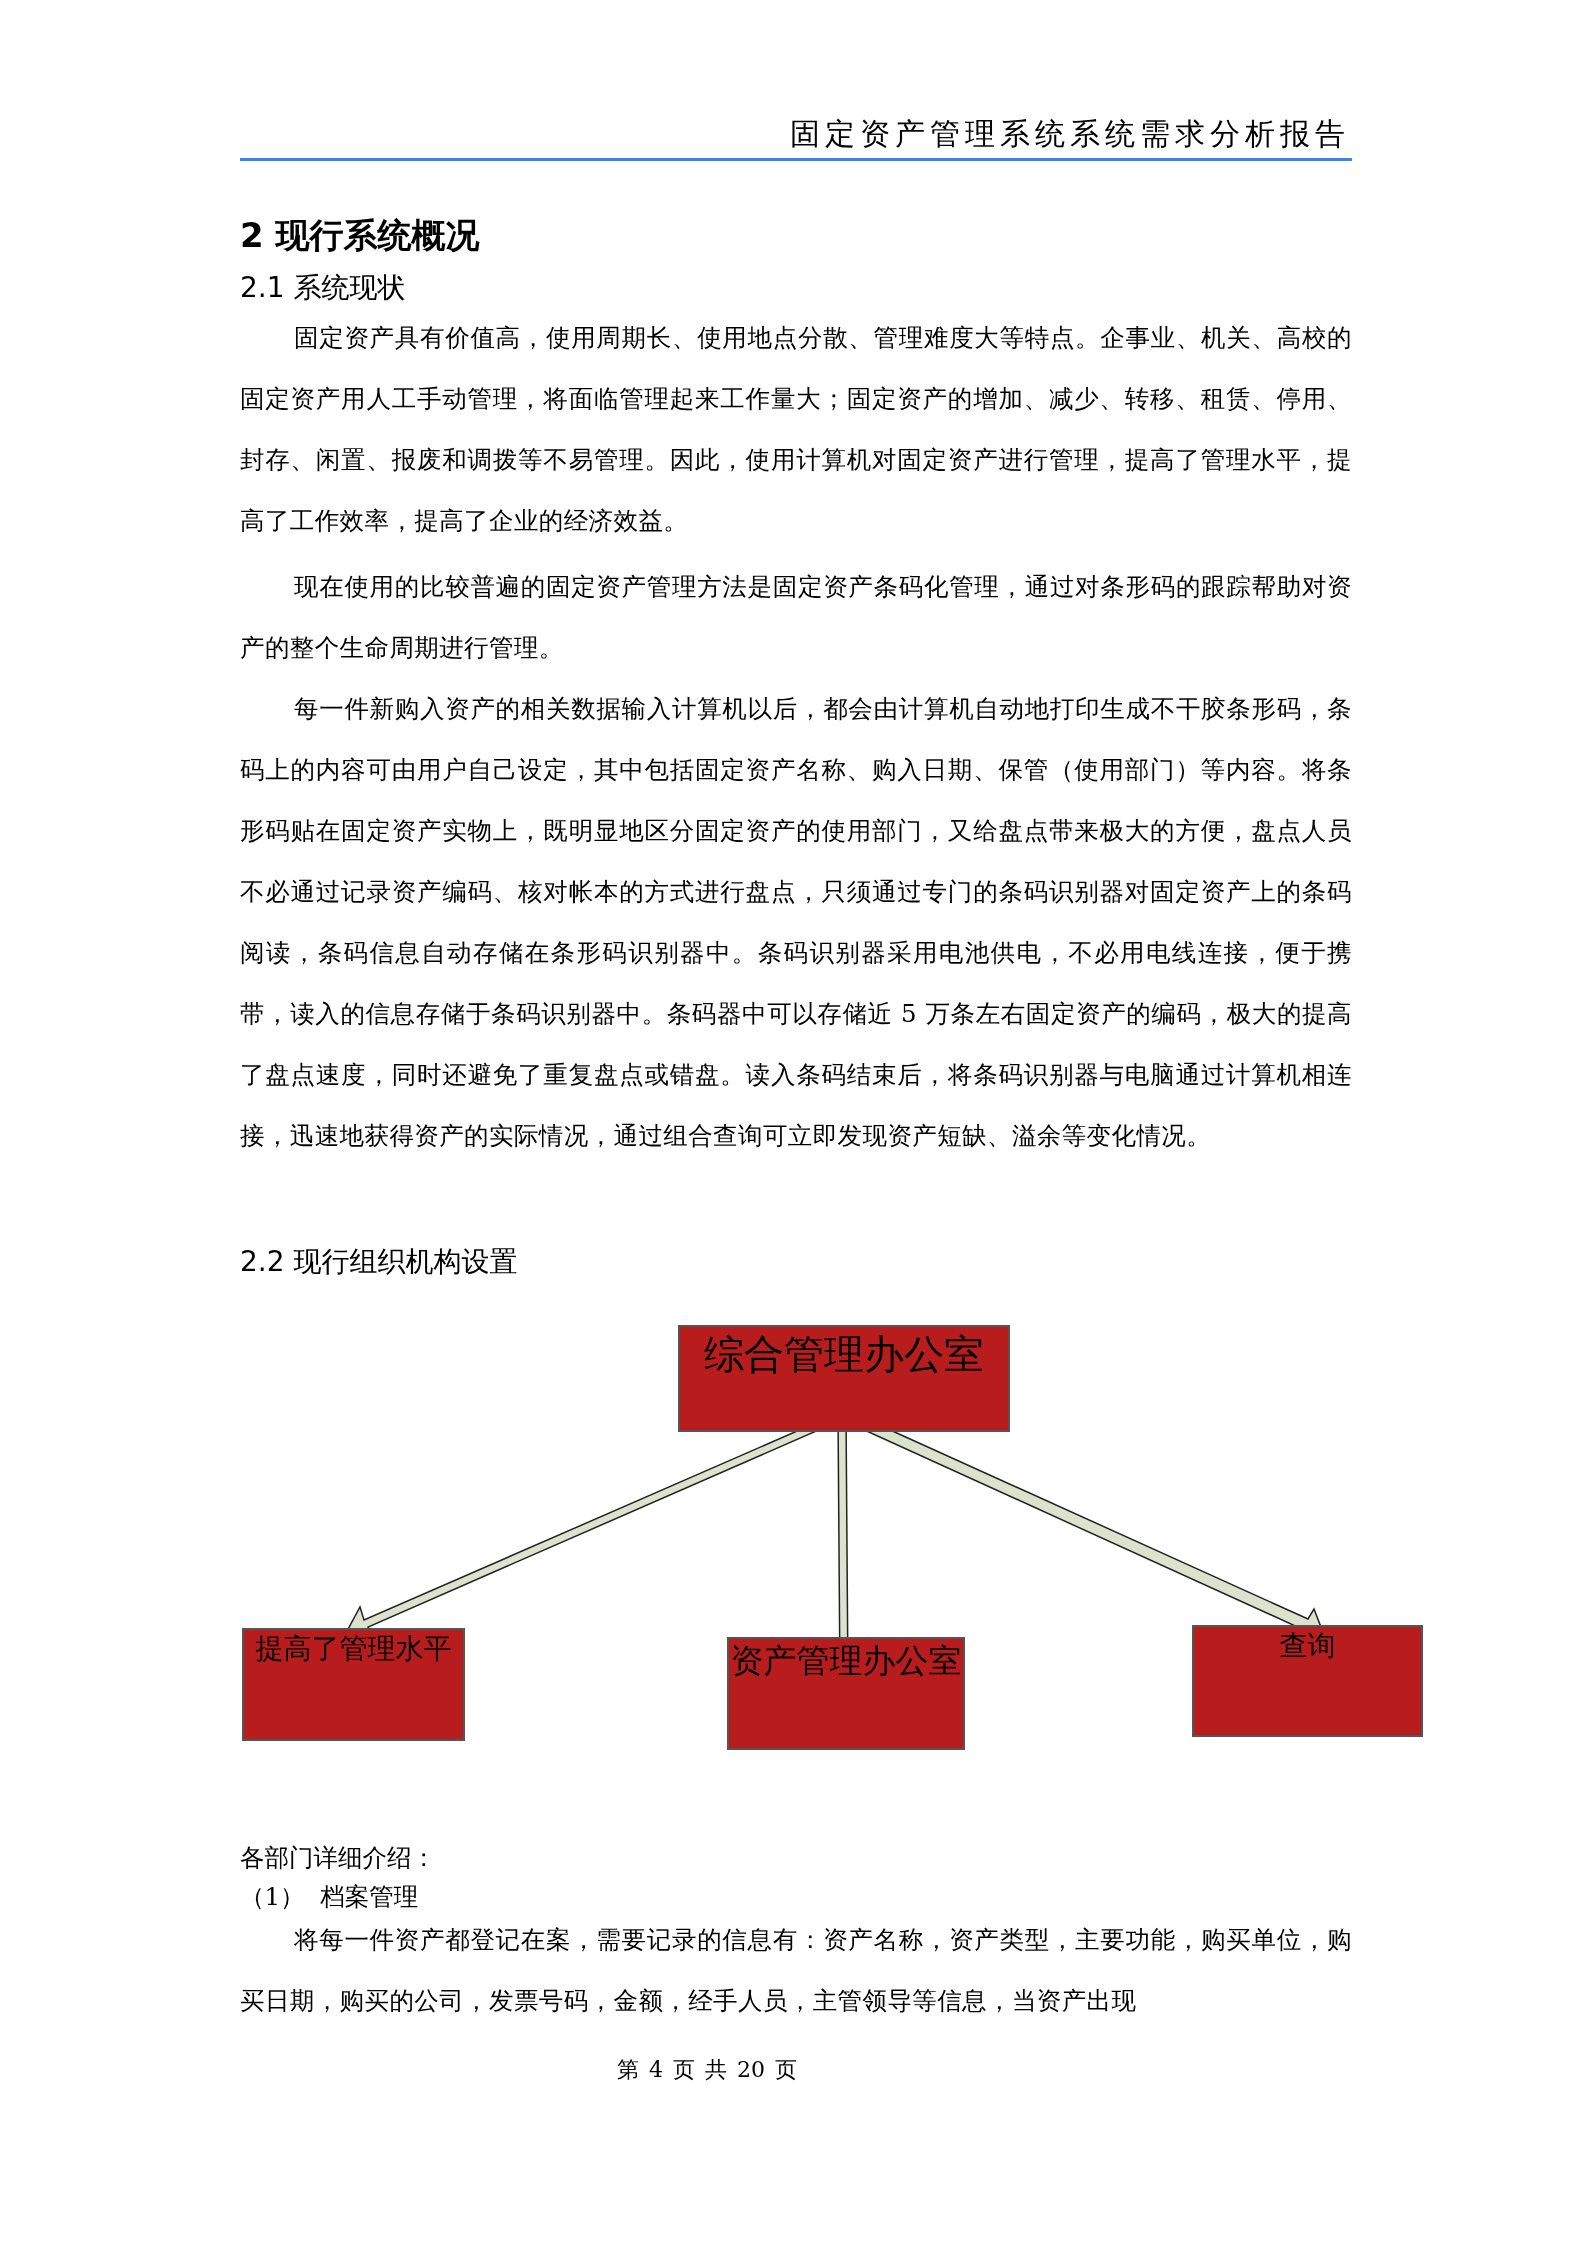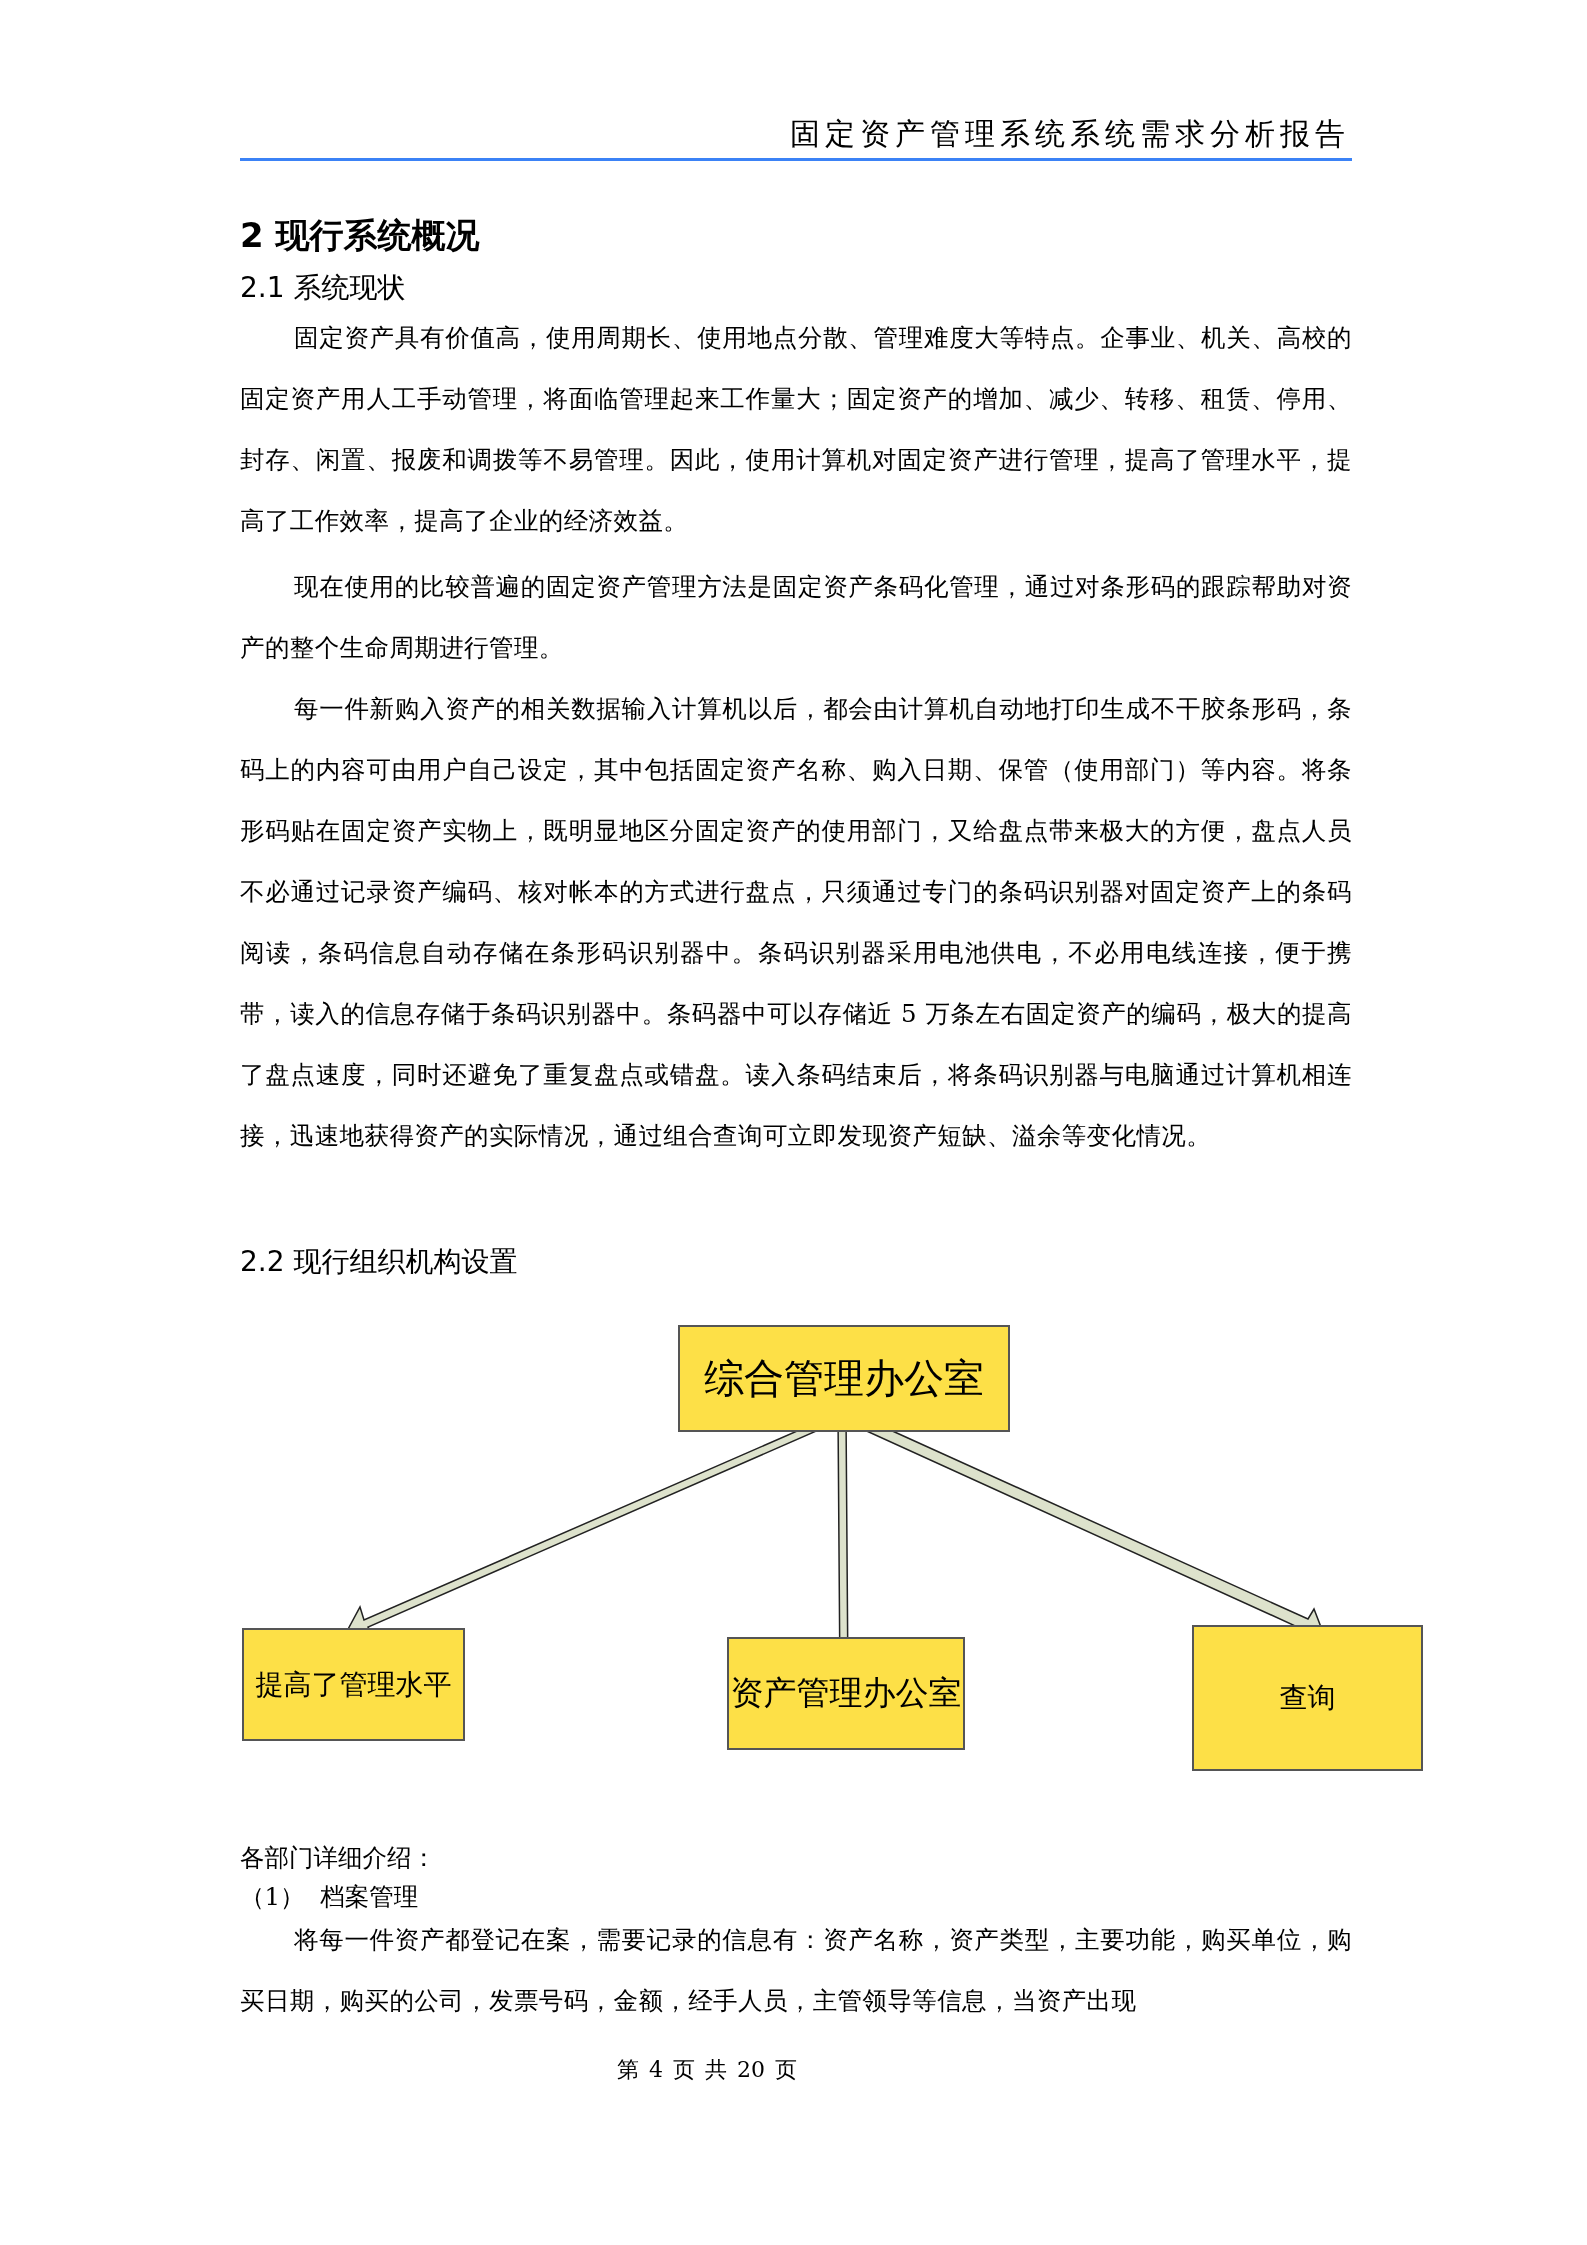--- a/index.html
+++ b/index.html
@@ -30,22 +30,22 @@
   .para {
     position: absolute; left: 0; width: 1112px;
     font-size: 24.5px; line-height: 61px; text-align: justify;
     text-indent: 54px; letter-spacing: 0.4px;
   }
   .plain {
     position: absolute; left: 0; font-size: 24.5px; line-height: 34px;
   }
   .diagram { position: absolute; left: 0; top: 1100px; width: 1112px; height: 450px; }
   .node {
-    position: absolute; background: #fde047; border: 2px solid #555;
-    display: flex; align-items: center; justify-content: center;
+    position: absolute; background: #b91c1c; border: 2px solid #555;
+    display: flex; justify-content: center;
     font-family: Liberation Sans, sans-serif;
     box-sizing: border-box;
   }
   .node span { white-space: nowrap; }
   .footer {
     position: absolute; left: 0; top: 2055px; width: 1414px; text-align: center;
     font-size: 22px; line-height: 30px;
   }
   .footer span { margin: 0 5px; }
 </style>
@@ -80,21 +80,21 @@
 
     <div class="node" style="left:438px;top:20px;width:332px;height:107px;font-size:40px">
       <span>综合管理办公室</span>
     </div>
     <div class="node" style="left:2px;top:323px;width:223px;height:113px;font-size:28px">
       <span>提高了管理水平</span>
     </div>
     <div class="node" style="left:487px;top:332px;width:238px;height:113px;font-size:33px">
       <span>资产管理办公室</span>
     </div>
-    <div class="node" style="left:952px;top:320px;width:231px;height:146px;font-size:28px">
+    <div class="node" style="left:952px;top:320px;width:231px;height:112px;font-size:28px">
       <span>查询</span>
     </div>
   </div>
 
   <div class="plain" style="top:1636px">各部门详细介绍：</div>
   <div class="plain" style="top:1675px;white-space:pre">（1）  档案管理</div>
   <div class="para" style="top:1704px">将每一件资产都登记在案，需要记录的信息有：资产名称，资产类型，主要功能，购买单位，购买日期，购买的公司，发票号码，金额，经手人员，主管领导等信息，当资产出现</div>
 </div>
 
 <div class="footer">

